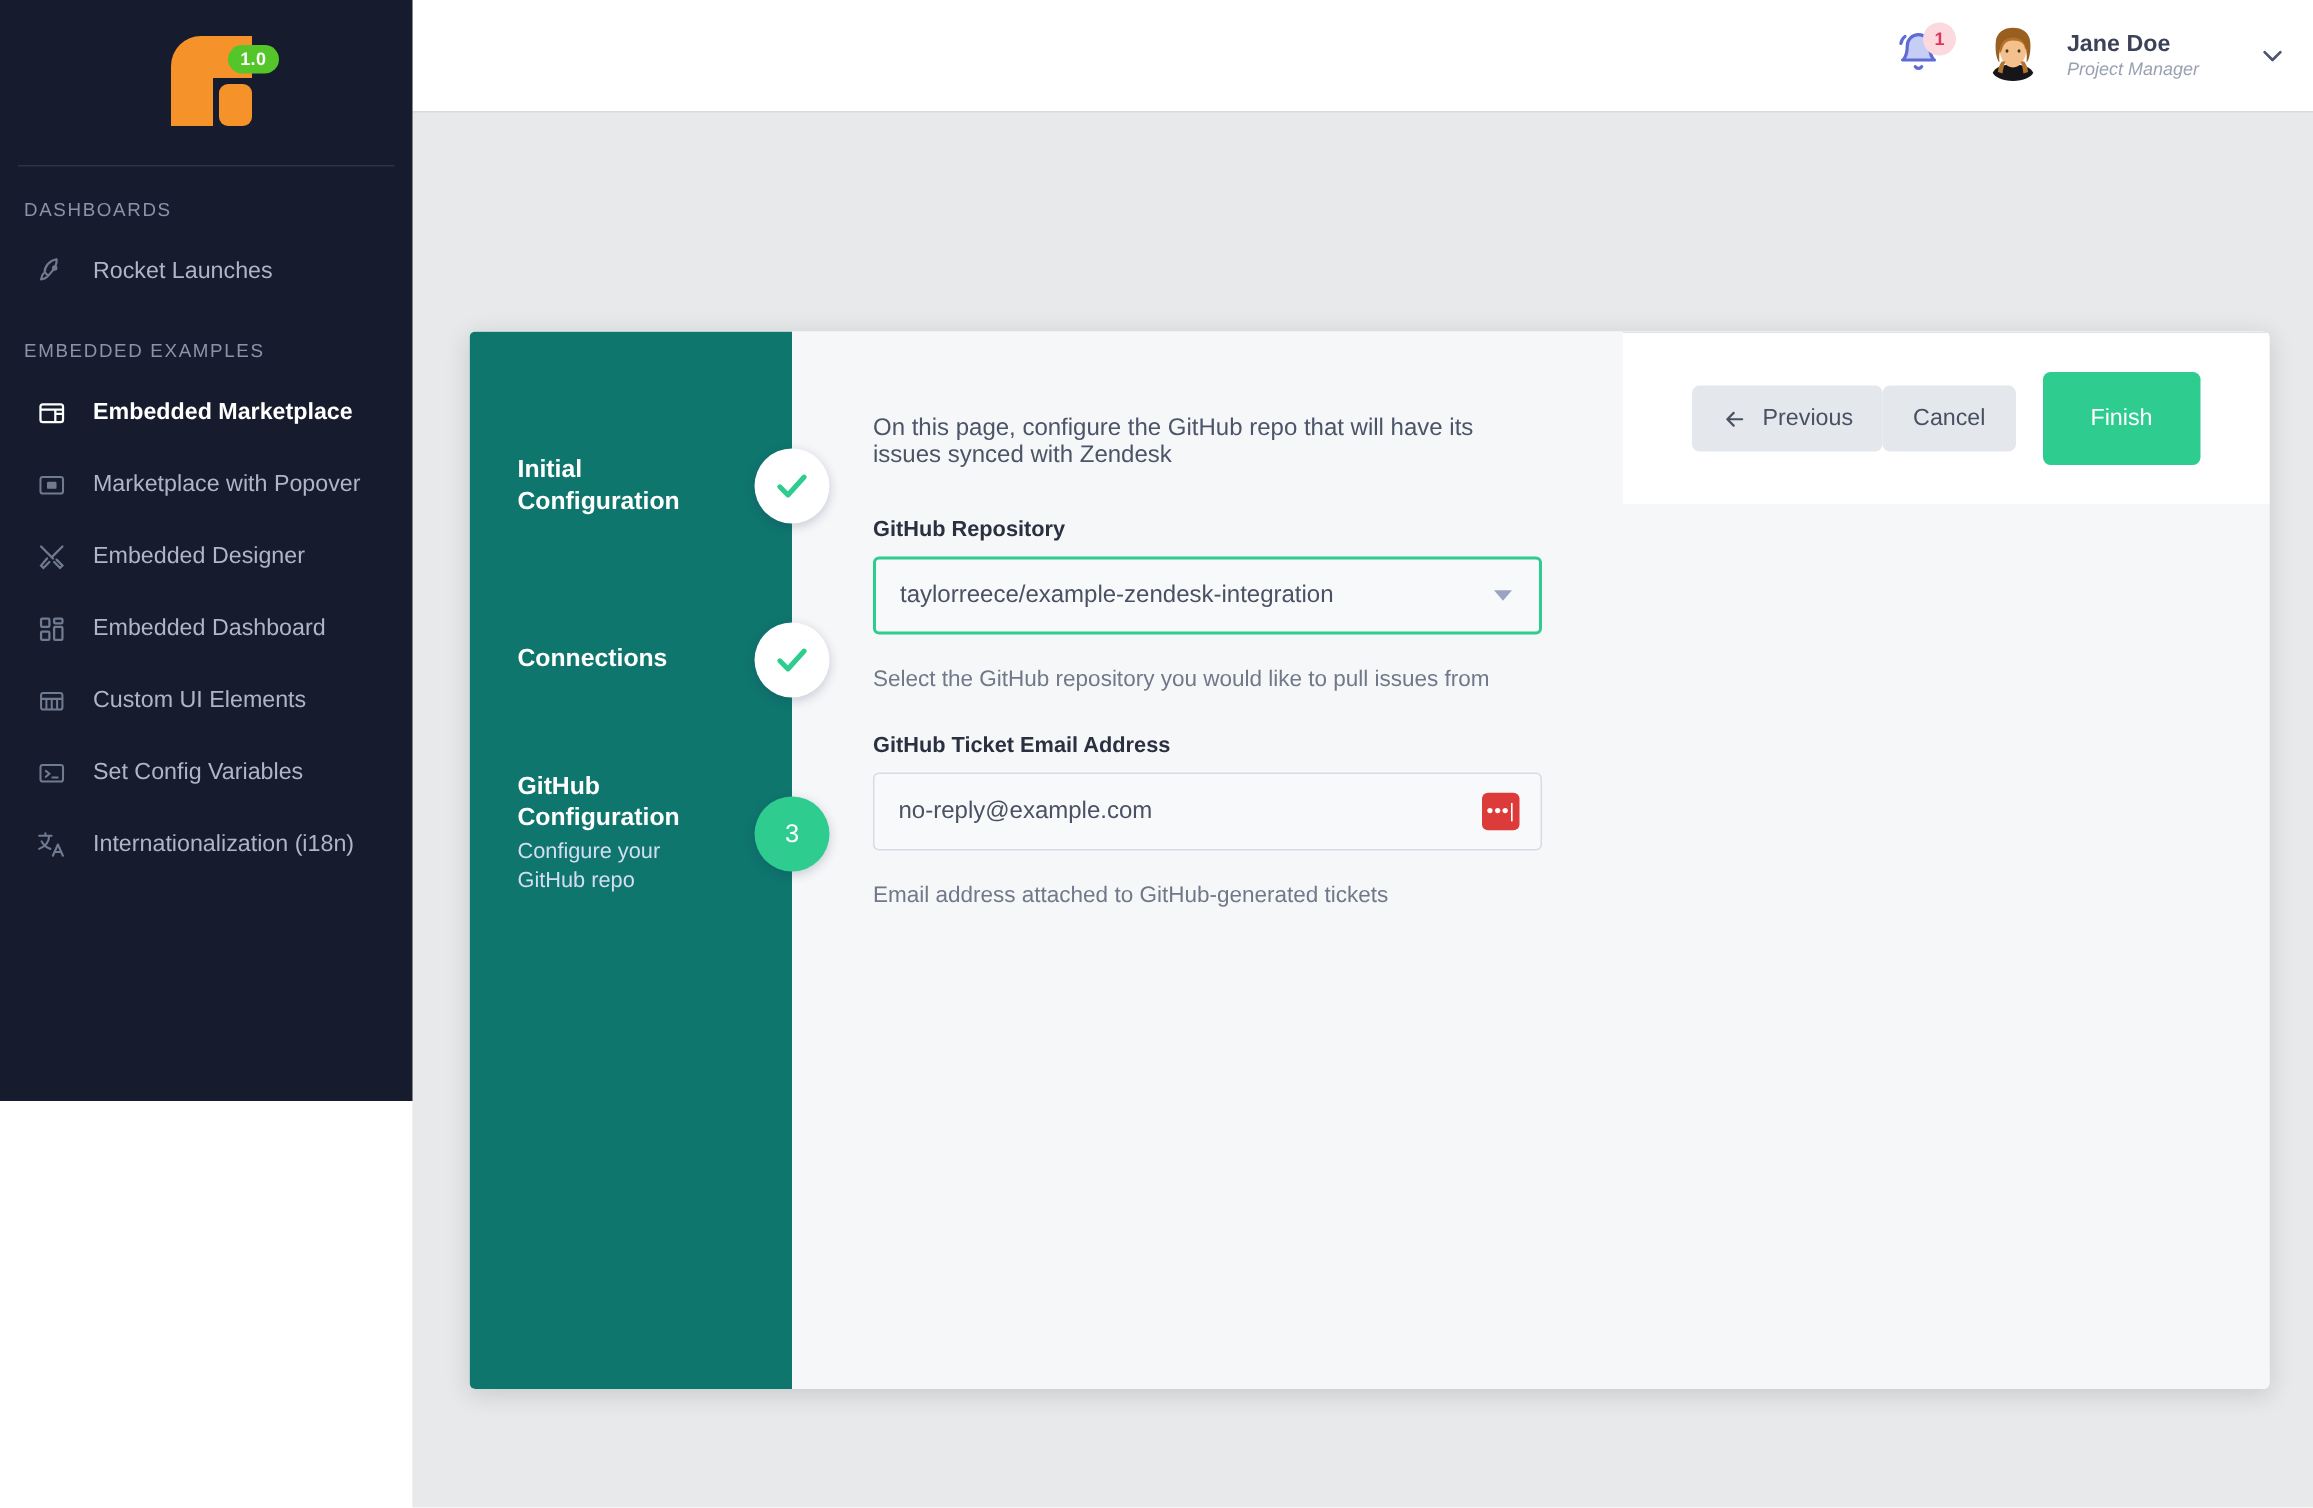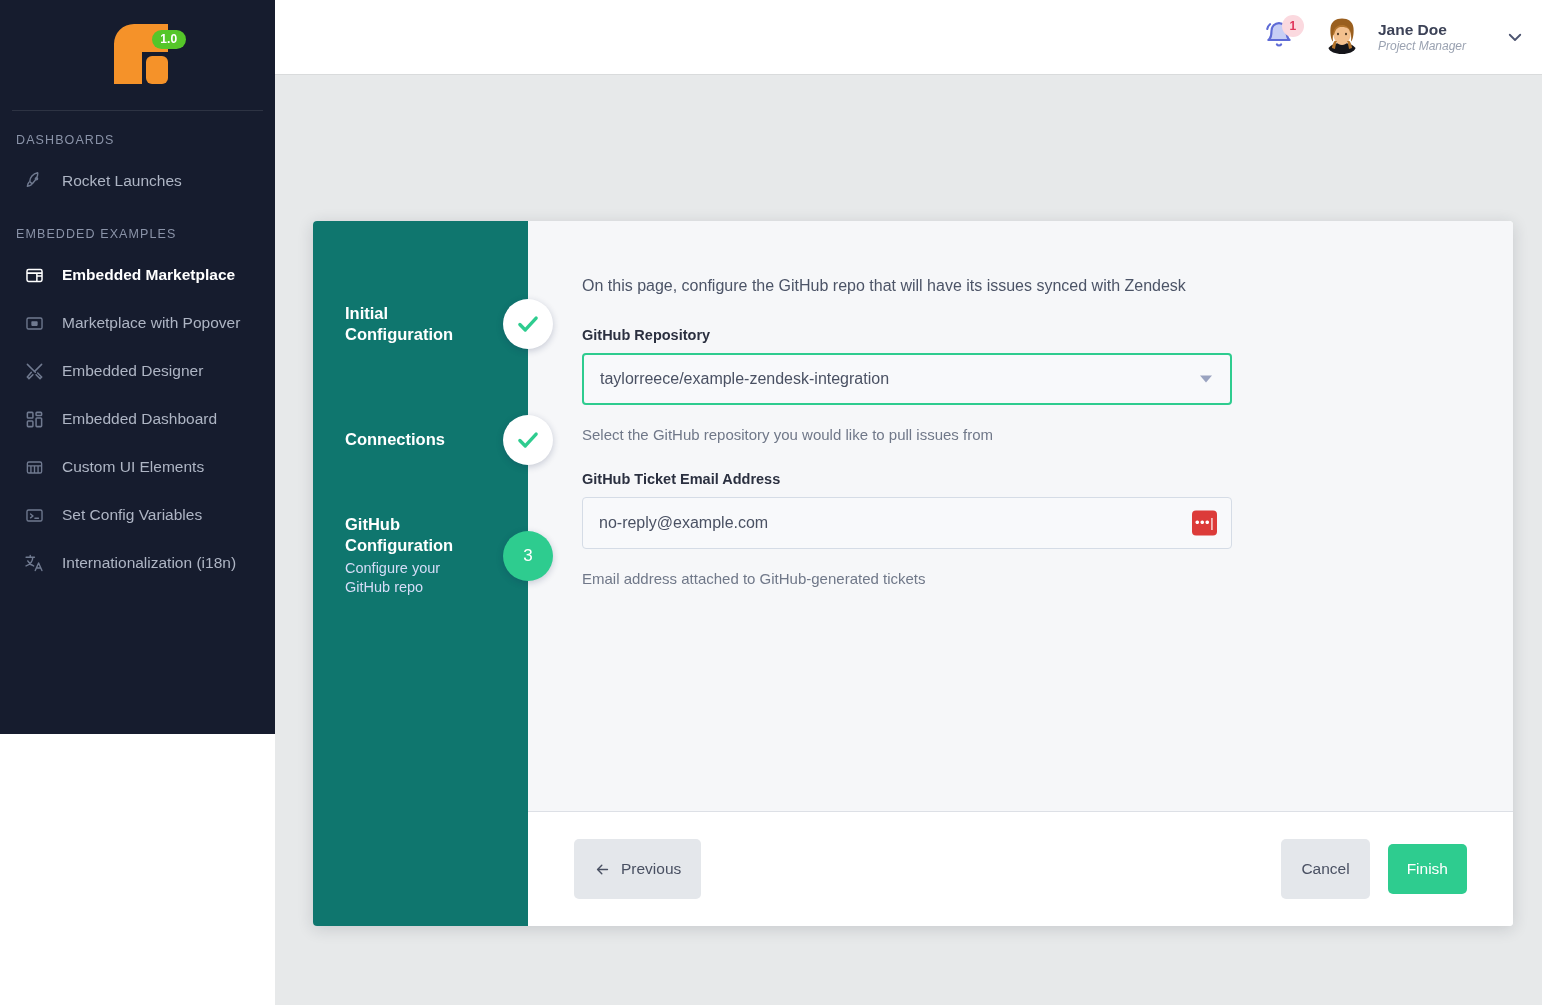--- a/index.html
+++ b/index.html
@@ -129,21 +129,21 @@
     transform: translateY(-50%);
     width: 50px; height: 50px; border-radius: 50%;
     display: flex; align-items: center; justify-content: center;
     box-shadow: 0 2px 7px rgba(25,35,80,.22);
   }
   .step-marker.done { background: #FFFFFF; }
   .step-marker.current { background: #2ECC8F; color:#fff; font-size: 17px; font-weight: 500; }
 
   .panel {
     flex: 1;
-    display: flex; flex-direction: column;
+    display: flex; flex-direction: row;
     background: #F6F7F9;
   }
   .panel-body {
     flex: 1;
     padding: 56px 54px 0 54px;
   }
   .intro { color: #4C5467; font-size: 16px; margin-bottom: 32px; }
   .field { margin-bottom: 28px; max-width: 650px; }
   .field-label { color: #2B3040; font-size: 14.5px; font-weight: 700; margin-bottom: 10px; }
   .ctrl {
@@ -181,22 +181,22 @@
     display: flex; align-items: center; justify-content: space-between;
     padding: 0 46px;
   }
   .btn {
     border: none; cursor: pointer;
     border-radius: 5px;
     font-family: "Liberation Sans", sans-serif;
     font-size: 15.5px;
     display: inline-flex; align-items: center; gap: 10px;
   }
-  .btn-grey { background: #E4E7EB; color: #495062; height: 60px; padding: 0 20px; }
-  .btn-green { background: #2ECC8F; color: #FFFFFF; height: 50px; padding: 0 19px; }
+  .btn-grey { background: #E4E7EB; color: #495062; height: 44px; padding: 0 20px; }
+  .btn-green { background: #2ECC8F; color: #FFFFFF; height: 62px; padding: 0 32px; }
   .footer-right { display: flex; align-items: center; gap: 18px; }
 </style>
 </head>
 <body>
 
 <div class="app">
 
   <nav class="sidebar">
 
     <div class="logo-area">

